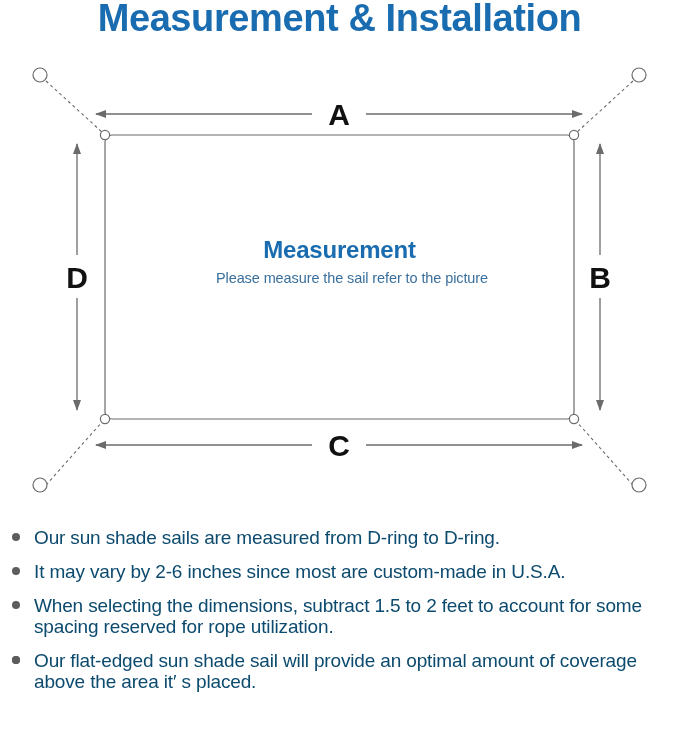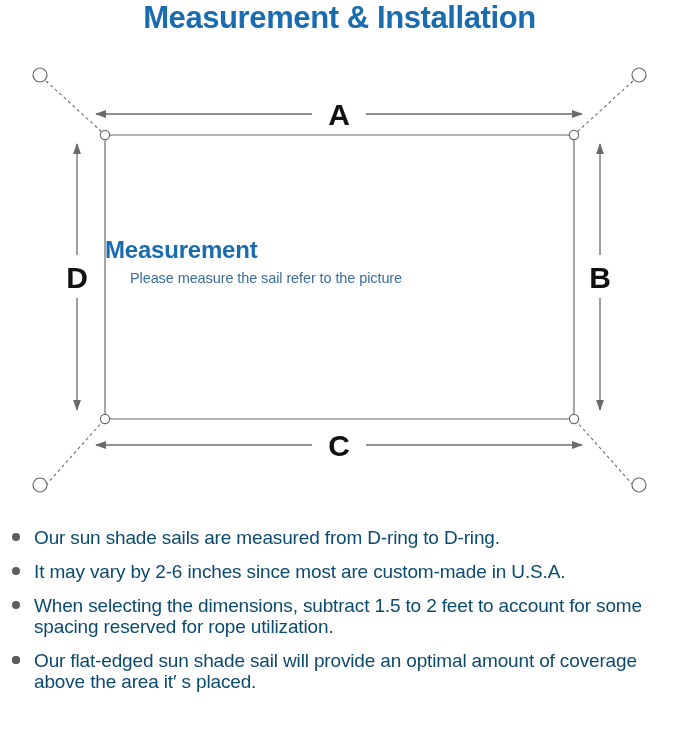--- a/index.html
+++ b/index.html
@@ -16,21 +16,21 @@
     color: #5a5a5a;
   }
 
   
   #page-title {
     position: absolute;
     left: 0;
     top: 0px;
     width: 679px;
     text-align: center;
-    font-size: 31px;
+    font-size: 38px;
     font-weight: bold;
     letter-spacing: -0.4px;
     color: #1a6cb0;
     line-height: 36px;
     white-space: nowrap;
   }
 
   
   #diagram {
     position: absolute;
@@ -49,20 +49,21 @@
     fill: #111111;
     font-family: "Liberation Sans", "DejaVu Sans", sans-serif;
   }
 
   
   #center-text {
     position: absolute;
     left: 105px;
     top: 235px;
     width: 469px;
+    text-align: center;
     pointer-events: none;
   }
   #center-heading {
     font-size: 24px;
     font-weight: bold;
     color: #1a6cb0;
     line-height: 30px;
     letter-spacing: -0.2px;
   }
   #center-sub {

